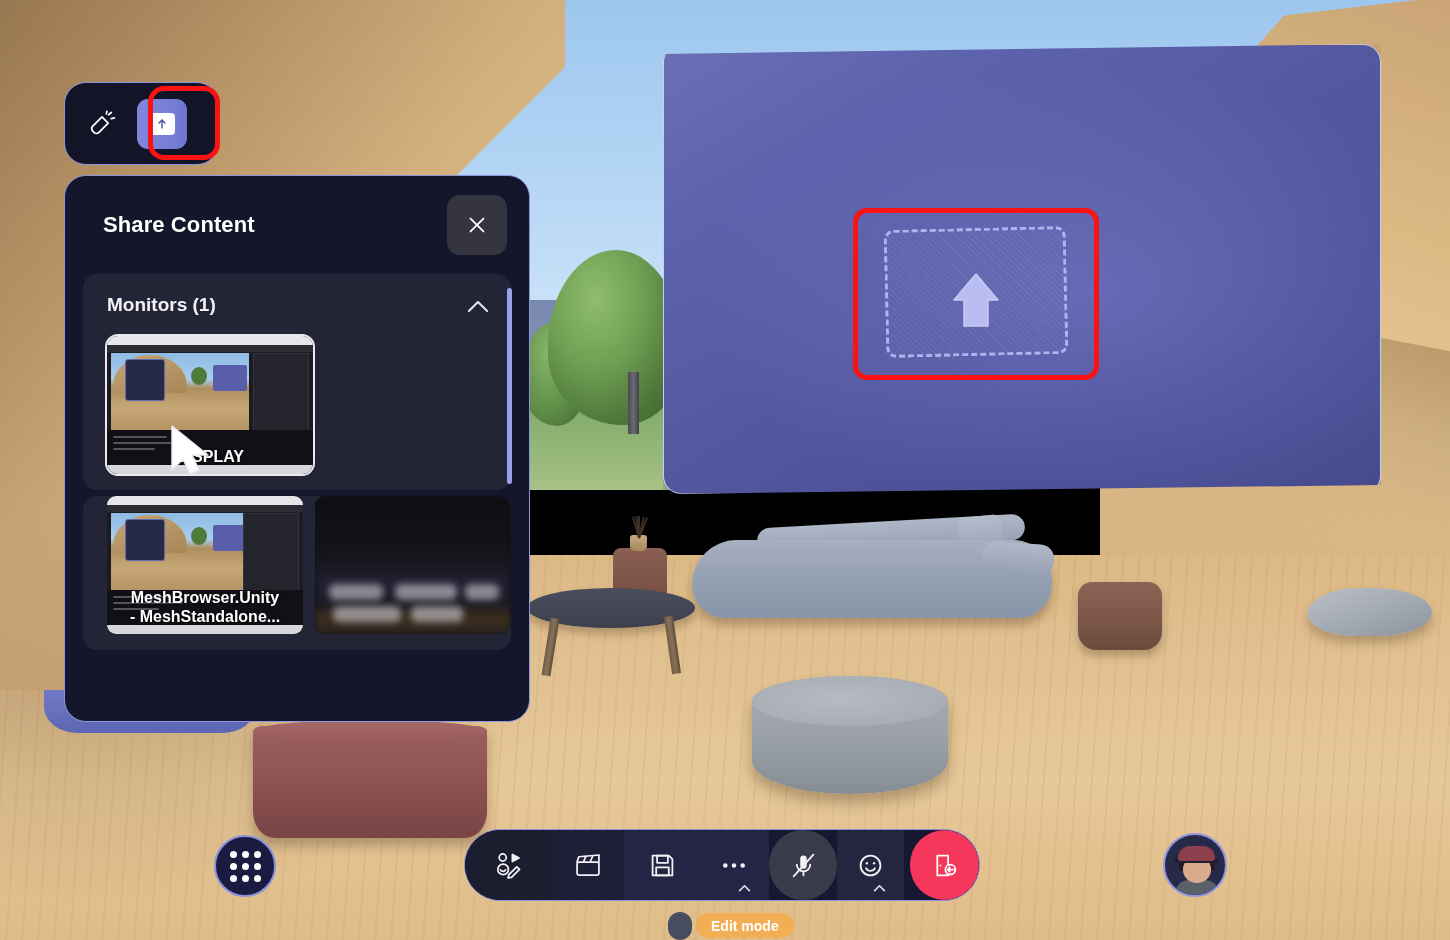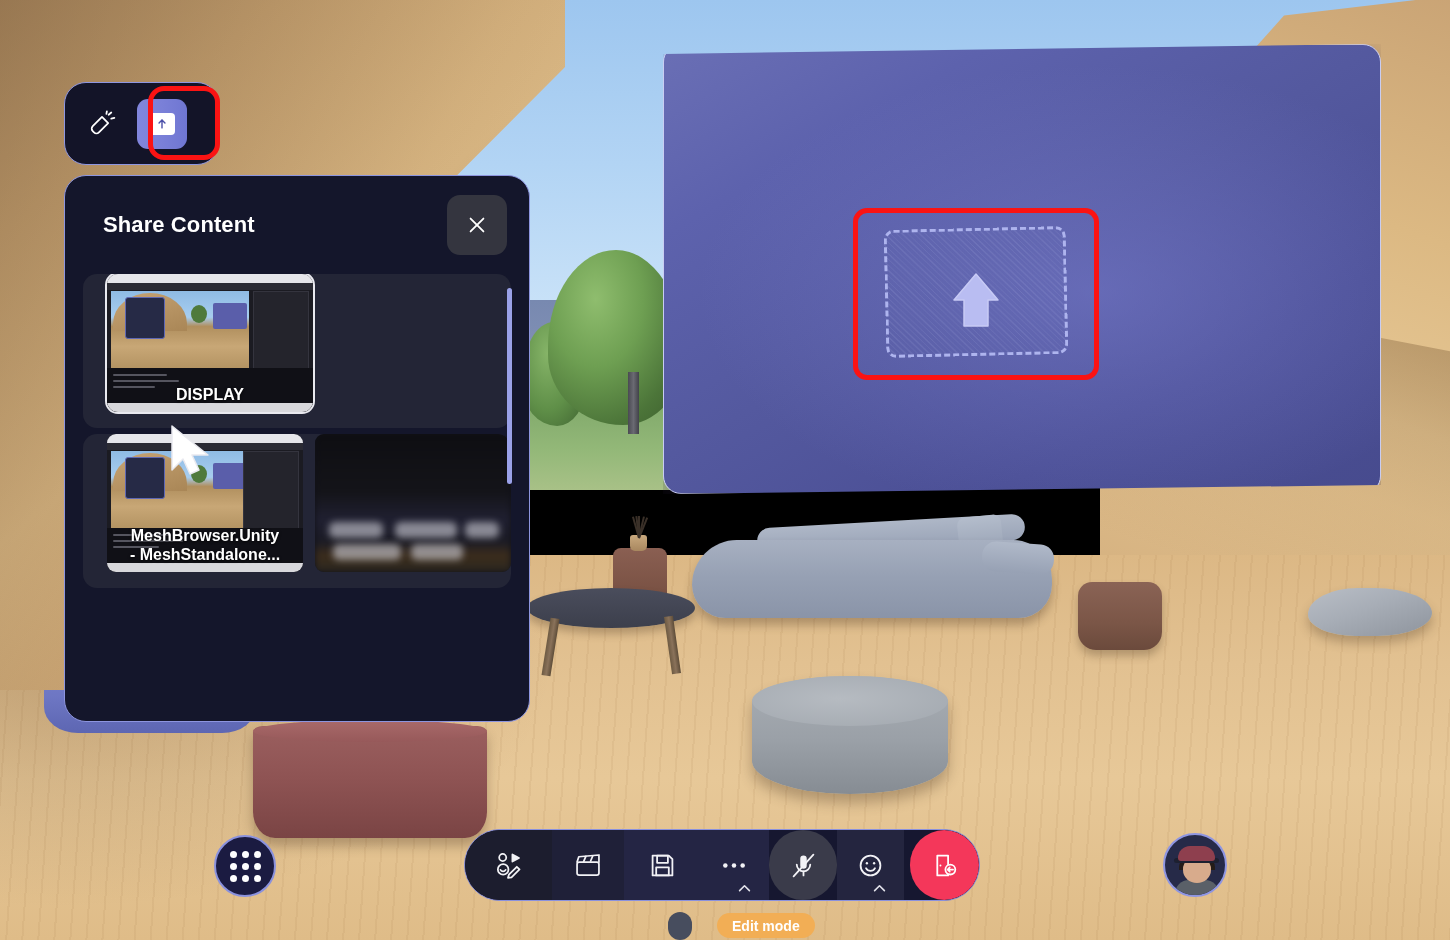--- a/index.html
+++ b/index.html
@@ -348,21 +348,21 @@
   .av-hat  { position: absolute; left: 13px; top: 11px; width: 37px; height: 15px; background: #8e3f4e; border-radius: 12px 12px 3px 3px; }
   .av-brim { position: absolute; left: 9px; top: 23px; width: 45px; height: 5px; background: #1d2030; border-radius: 3px; }
   .av-body { position: absolute; left: 10px; top: 45px; width: 44px; height: 22px; background: #5a6068; border-radius: 14px 14px 0 0; }
   .av-hair { position: absolute; left: 14px; top: 24px; width: 36px; height: 11px; background: #241c18; border-radius: 8px 8px 0 0; }
 
   .edit-pill-dot {
     position: absolute; left: 668px; top: 912px; width: 24px; height: 28px;
     background: #474d5e; border-radius: 12px;
   }
   .edit-pill {
-    position: absolute; left: 717px; top: 913px; height: 25px;
+    position: absolute; left: 696px; top: 913px; height: 25px;
     background: #f2ae55; border-radius: 13px;
     display: flex; align-items: center; padding: 0 15px; justify-content: center;
   }
   .edit-pill span { color: #ffffff; font-size: 14px; font-weight: bold; }
 </style>
 </head>
 <body>
 
 <div id="stage">
 
@@ -444,20 +444,28 @@
     <div class="share-header">
       <div class="share-title">Share Content</div>
       <div class="close-btn">
         <svg viewBox="0 0 24 24" width="22" height="22" fill="none" stroke="#ffffff" stroke-width="2" stroke-linecap="round">
           <path d="M5 5 L19 19 M19 5 L5 19"></path>
         </svg>
       </div>
     </div>
 
     <div class="section">
+      <div class="section-head">
+        <div class="section-title">Monitors (1)</div>
+        <div class="chev">
+          <svg viewBox="0 0 24 14" width="22" height="13" fill="none" stroke="#e6e6ee" stroke-width="2.2" stroke-linecap="round" stroke-linejoin="round">
+            <path d="M2 12 L12 2 L22 12"></path>
+          </svg>
+        </div>
+      </div>
       <div class="thumbs">
         <div class="thumb selected">
           <div class="mini">
             <div class="mini-titlebar"></div>
             <div class="mini-toolbar"></div>
             <div class="mini-game">
               <div class="mini-game-arch"></div>
               <div class="mini-game-tree"></div>
               <div class="mini-game-board"></div>
               <div class="mini-game-panel"></div>

